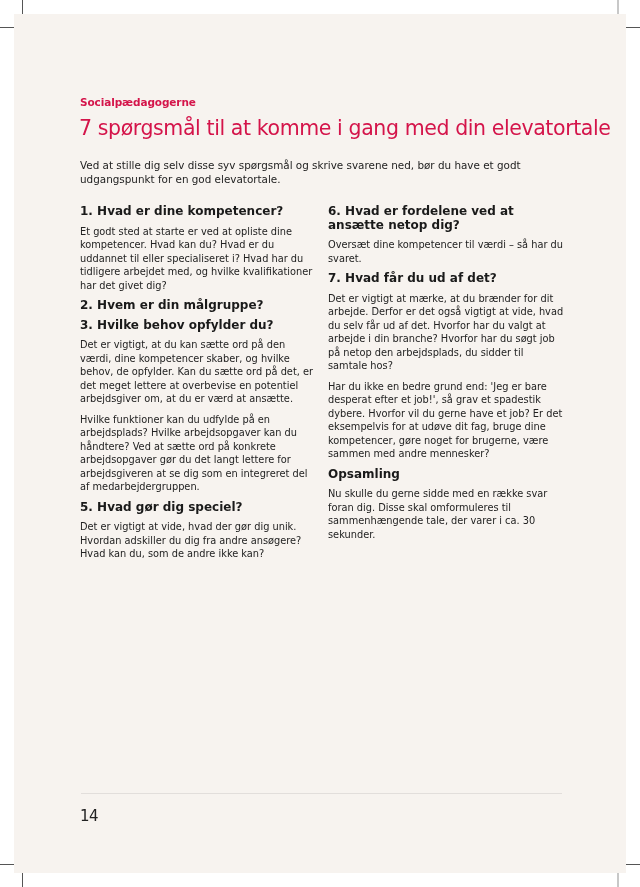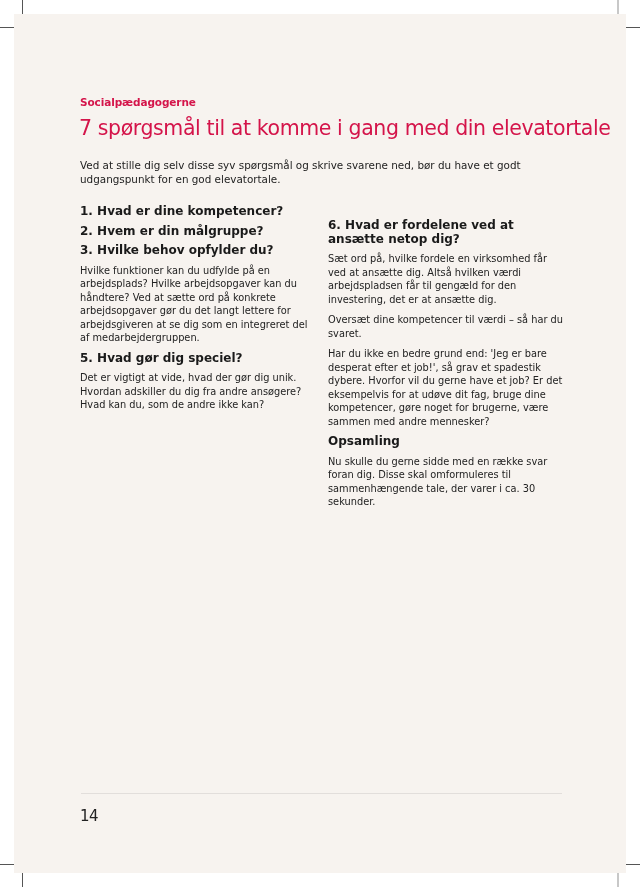--- a/index.html
+++ b/index.html
@@ -61,21 +61,21 @@
     }
     .col {
       position: absolute;
       top: 205px;
       width: 236px;
       font-size: 9.8px;
       line-height: 13.5px;
       color: #222;
     }
     .col.left { left: 80px; }
-    .col.right { left: 328px; margin-top: 14px; }
+    .col.right { left: 328px; }
     .col h3 {
       margin: 0 0 6px 0;
       font-size: 12px;
       font-weight: bold;
       line-height: 13.5px;
       color: #1a1a1a;
     }
     .col p {
       margin: 0 0 7px 0;
     }
@@ -115,42 +115,45 @@
 
 <div class="title">
   <b>7 spørgsmål</b><span> til at komme i gang med din elevatortale</span>
 </div>
 
 <div class="intro">Ved at stille dig selv disse syv spørgsmål og skrive svarene ned, bør du have et godt udgangspunkt for en god elevatortale.</div>
 
 <div class="col left" id="col-left">
     <div class="section">
       <h3>1. Hvad er dine kompetencer?</h3>
+      <p>Et godt sted at starte er ved at opliste dine kompetencer. Hvad kan du? Hvad er du uddannet til eller specialiseret i? Hvad har du tidligere arbejdet med, og hvilke kvalifikationer har det givet dig?</p>
     </div>
     <div class="section">
       <h3>2. Hvem er din målgruppe?</h3>
     </div>
     <div class="section">
       <h3>3. Hvilke behov opfylder du?</h3>
+      <p>Det er vigtigt, at du kan sætte ord på den værdi, dine kompetencer skaber, og hvilke behov, de opfylder. Kan du sætte ord på det, er det meget lettere at overbevise en potentiel arbejdsgiver om, at du er værd at ansætte.</p>
     </div>
     <div class="section">
       <p>Hvilke funktioner kan du udfylde på en arbejdsplads? Hvilke arbejdsopgaver kan du håndtere? Ved at sætte ord på konkrete arbejdsopgaver gør du det langt lettere for arbejdsgiveren at se dig som en integreret del af medarbejdergruppen.</p>
     </div>
     <div class="section">
       <h3>5. Hvad gør dig speciel?</h3>
       <p>Det er vigtigt at vide, hvad der gør dig unik. Hvordan adskiller du dig fra andre ansøgere? Hvad kan du, som de andre ikke kan?</p>
     </div>
   </div>
 <div class="col right" id="col-right">
     <div class="section">
       <h3>6. Hvad er fordelene ved at ansætte netop dig?</h3>
-      <p>Sæt ord på, hvilke fordele en virksomhed får ved at ansætte dig. Altså hvilken værdi arbejdspladsen får til gengæld for den investering, det er at ansætte dig.</p>
       <p>Oversæt dine kompetencer til værdi – så har du svaret.</p>
     </div>
     <div class="section">
+      <h3>7. Hvad får du ud af det?</h3>
+      <p>Det er vigtigt at mærke, at du brænder for dit arbejde. Derfor er det også vigtigt at vide, hvad du selv får ud af det. Hvorfor har du valgt at arbejde i din branche? Hvorfor har du søgt job på netop den arbejdsplads, du sidder til samtale hos?</p>
       <p>Har du ikke en bedre grund end: 'Jeg er bare desperat efter et job!', så grav et spadestik dybere. Hvorfor vil du gerne have et job? Er det eksempelvis for at udøve dit fag, bruge dine kompetencer, gøre noget for brugerne, være sammen med andre mennesker?</p>
     </div>
     <div class="section">
       <h3>Opsamling</h3>
       <p>Nu skulle du gerne sidde med en række svar foran dig. Disse skal omformuleres til sammenhængende tale, der varer i ca. 30 sekunder.</p>
     </div>
   </div>
 
 <div class="rule"></div>
 <div class="pagenum">14</div>

